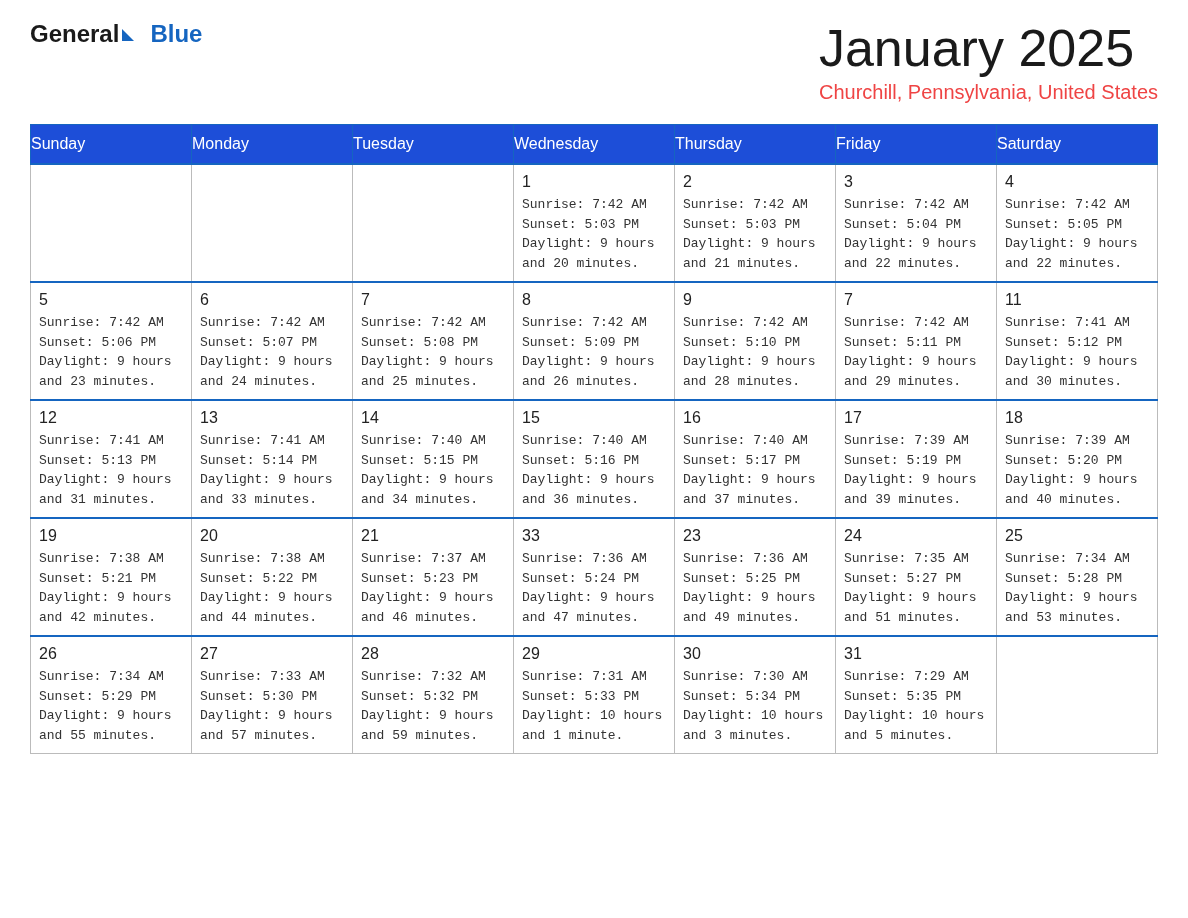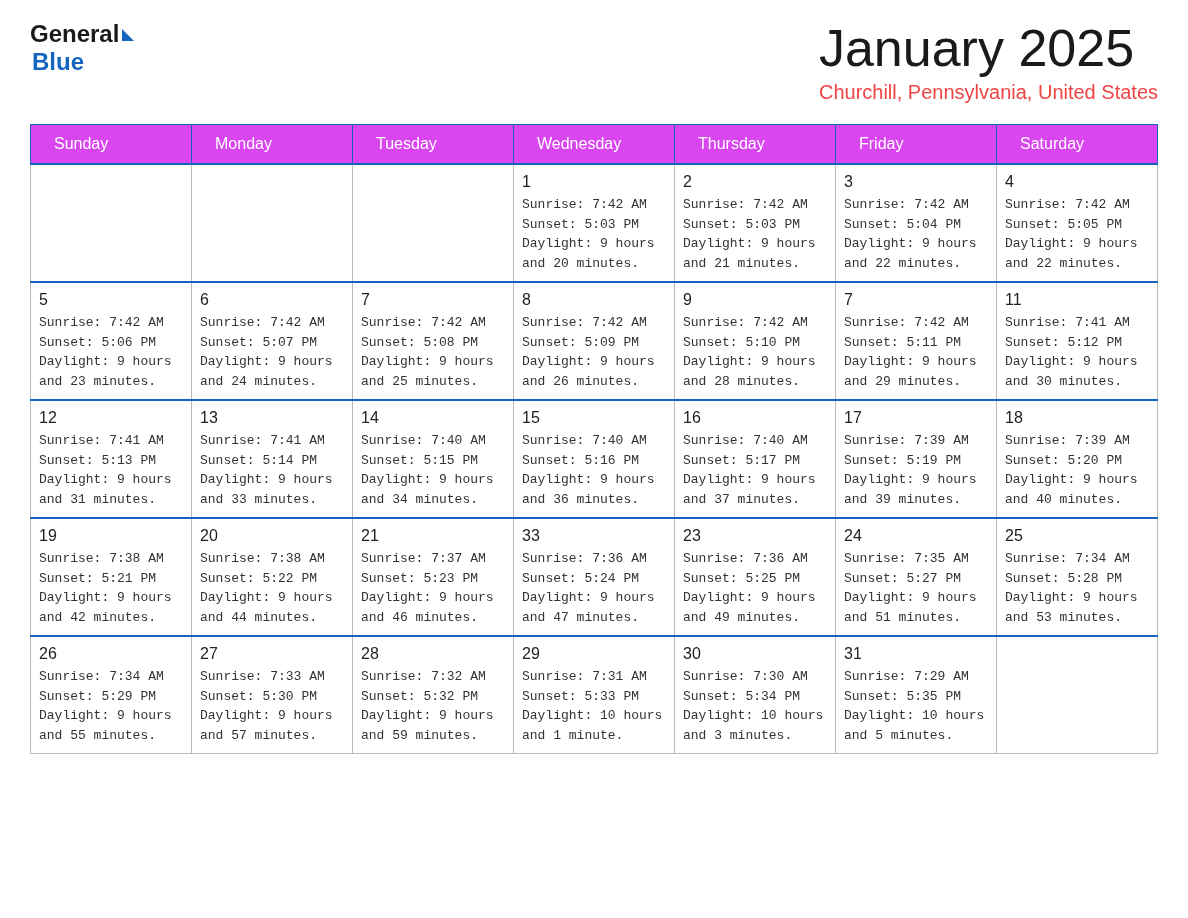--- a/index.html
+++ b/index.html
@@ -11,21 +11,21 @@
       min-height: 918px;
     }
     .header {
       display: flex;
       justify-content: space-between;
       align-items: flex-start;
       margin-bottom: 20px;
     }
     .logo {
       display: flex;
-      flex-direction: column;
+      flex-direction: row;
       align-items: flex-start;
     }
     .logo-top {
       display: flex;
       align-items: center;
       font-size: 22px;
       font-weight: bold;
       color: #1a1a1a;
       letter-spacing: 0;
     }
@@ -40,44 +40,44 @@
       border-left: 12px solid #1565c0;
       border-top: 12px solid transparent;
       border-bottom: 0px solid transparent;
       margin-left: 3px;
       margin-bottom: -2px;
     }
     .logo-blue {
       color: #1565c0;
       font-weight: bold;
       font-size: 24px;
-      margin-left: 2px;
+      margin-left: 16px;
     }
     .title-section {
     }
     .month-title {
       font-size: 52px;
       font-weight: normal;
       color: #1a1a1a;
       line-height: 1.1;
     }
     .location-title {
       font-size: 20px;
       color: #ef4444;
       margin-top: 4px;
     }
     .calendar {
       width: 100%;
       border-collapse: collapse;
       border: 1px solid #aaa;
     }
     .calendar th {
-      background-color: #d946ef;
+      background-color: #1d4ed8;
       color: #fff;
-      padding: 10px 23px;
+      padding: 10px 0;
       text-align: left;
       font-size: 16px;
       font-weight: normal;
       border: 1px solid #1565c0;
     }
     .calendar td {
       vertical-align: top;
       padding: 8px 8px;
       border: 1px solid #bbb;
       width: 14.28%;

